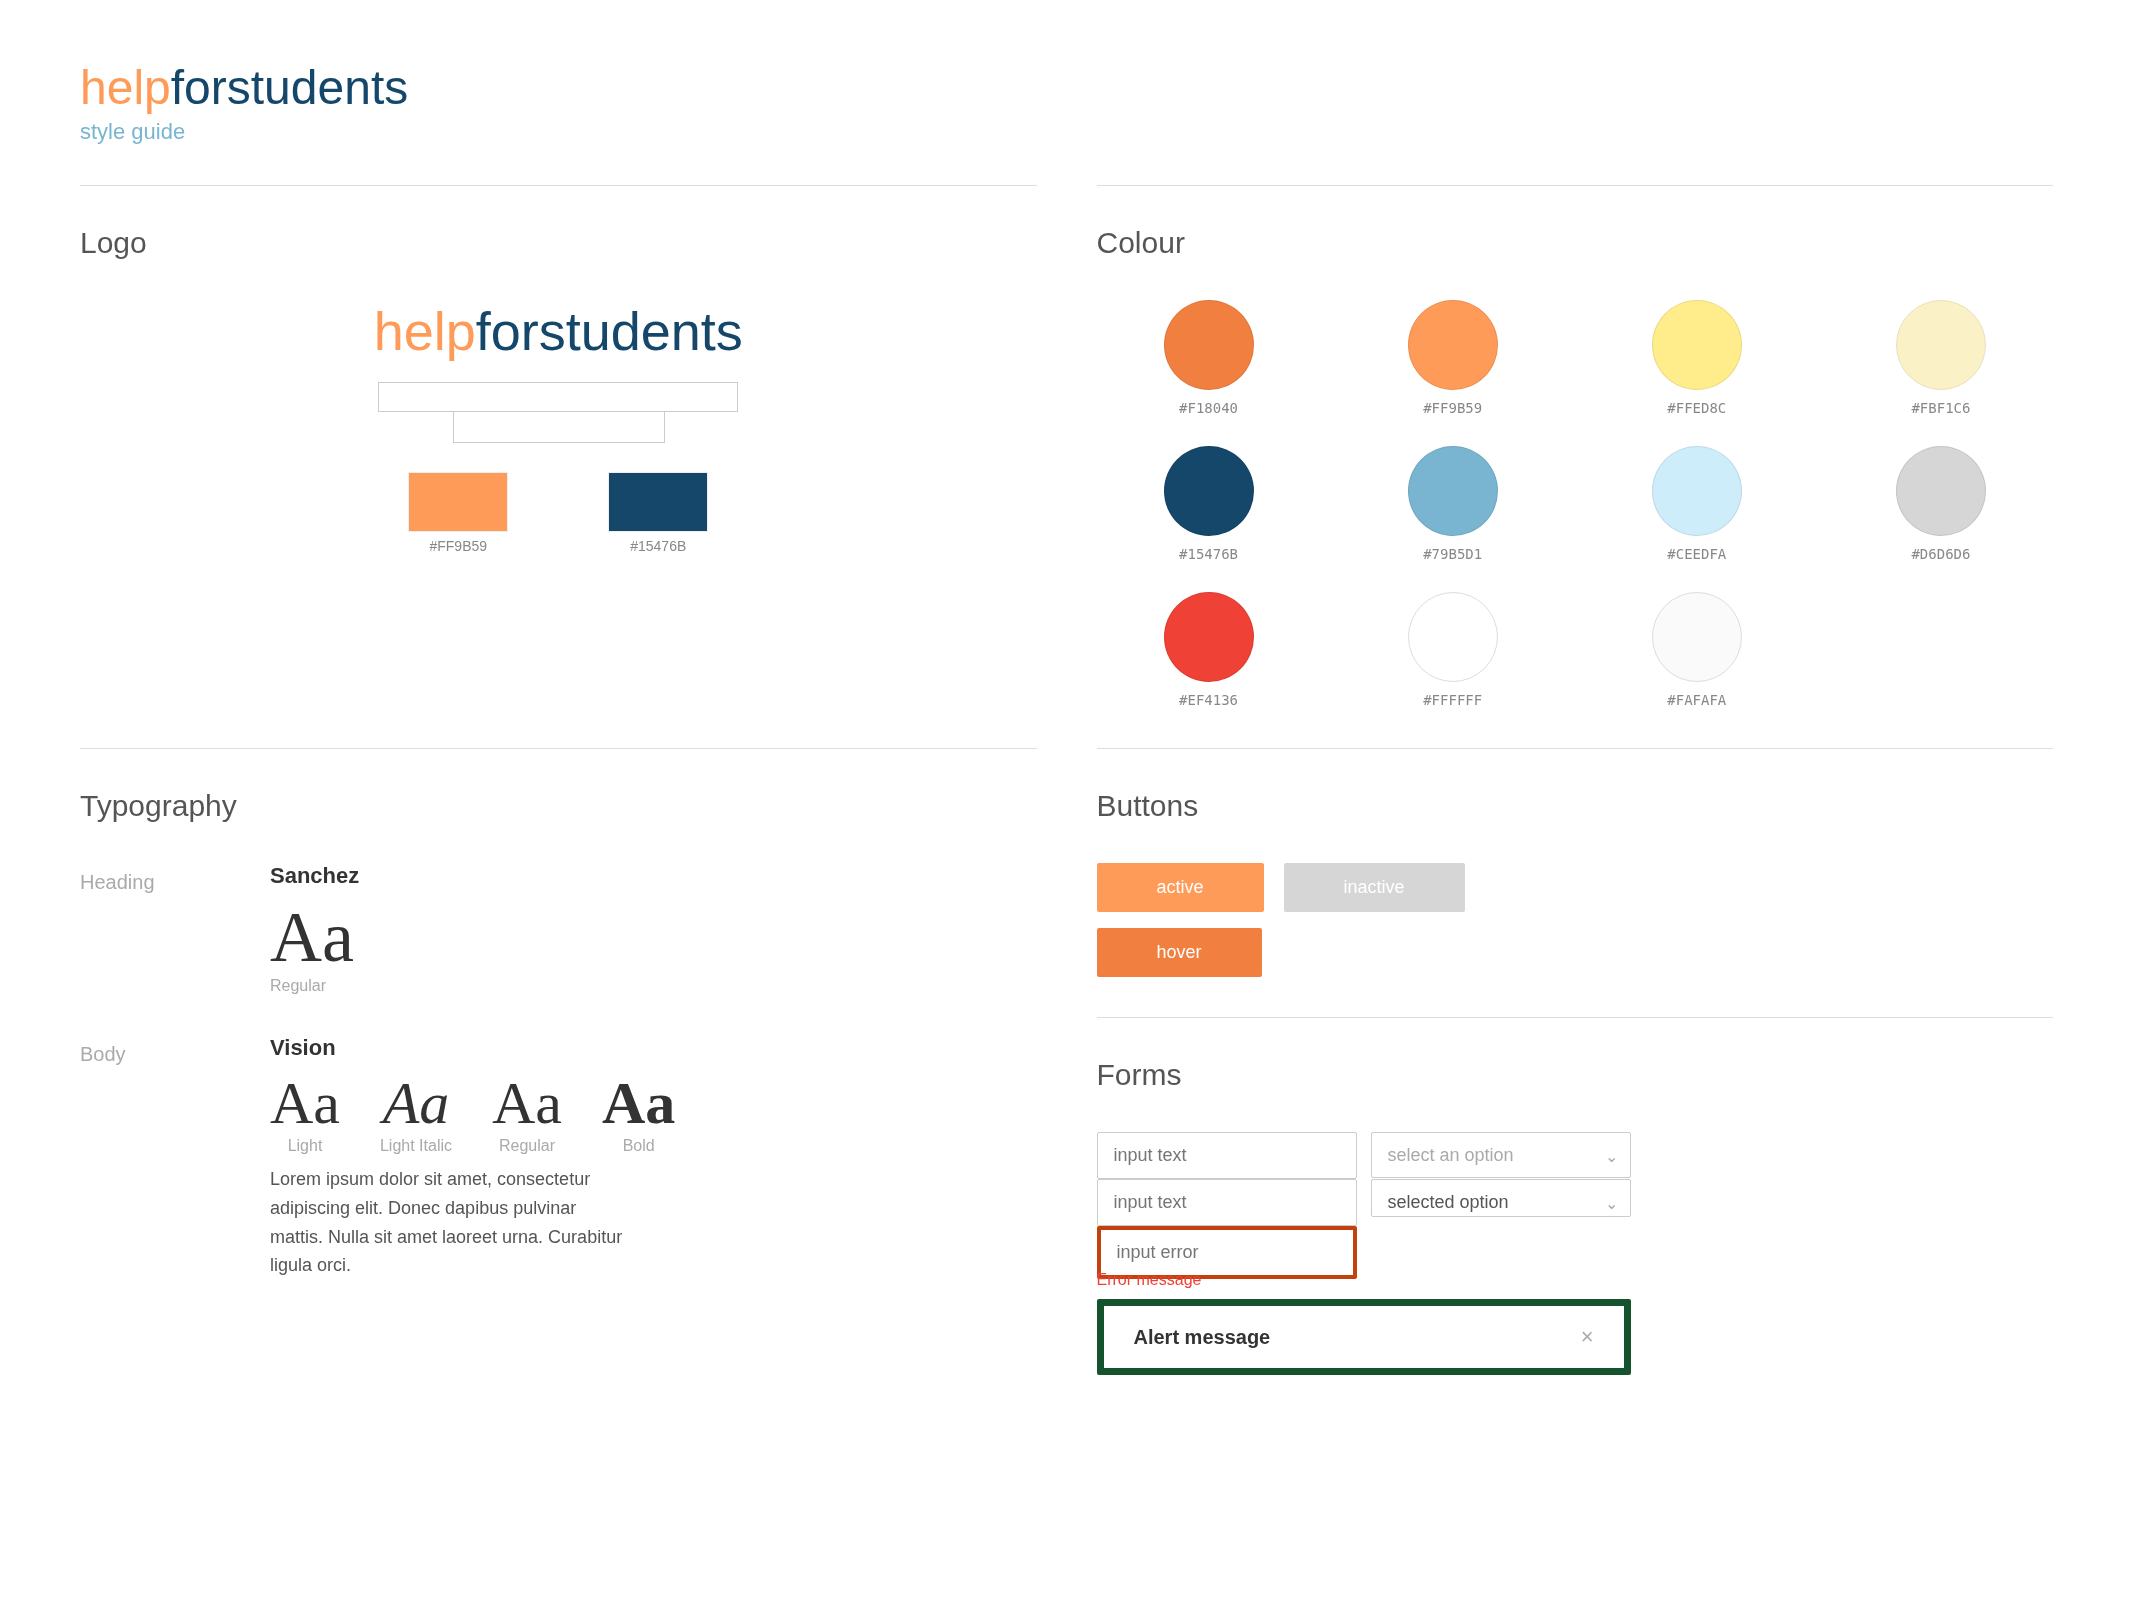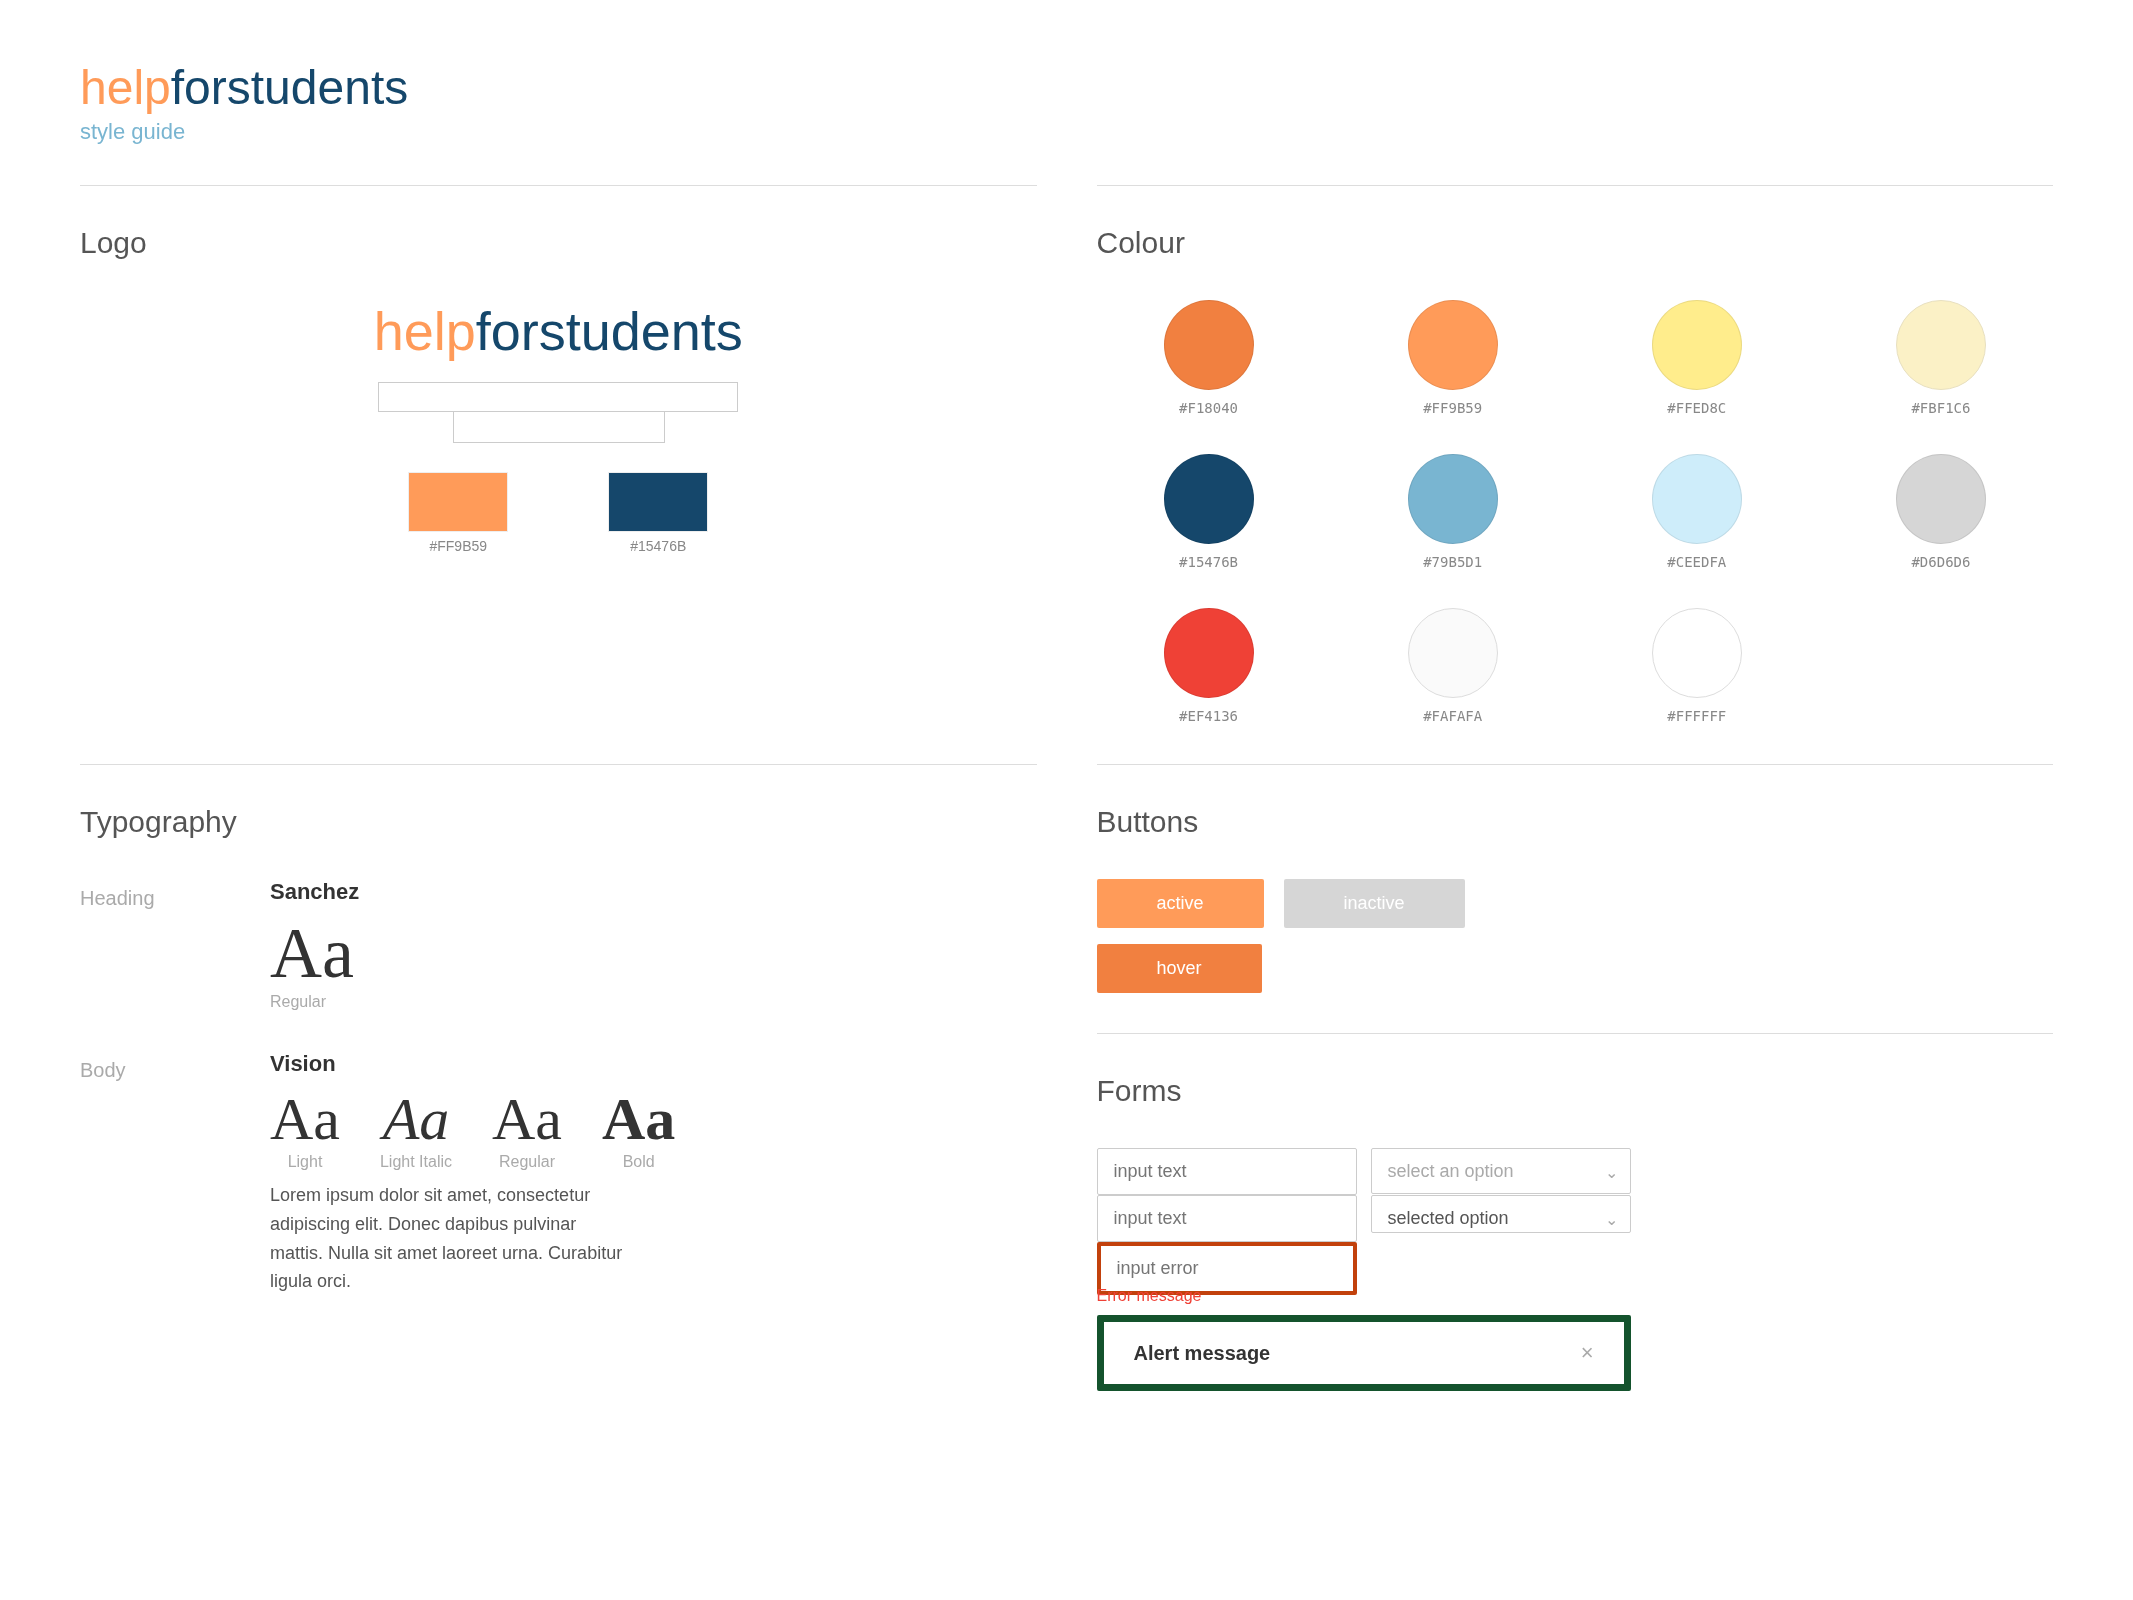--- a/index.html
+++ b/index.html
@@ -124,21 +124,21 @@
       font-size: 14px;
       color: #888;
       margin-top: 6px;
       font-family: sans-serif;
     }
 
     
     .colour-grid {
       display: grid;
       grid-template-columns: repeat(4, 1fr);
-      gap: 38px 20px;
+      gap: 30px 20px;
     }
     .colour-item {
       display: flex;
       flex-direction: column;
       align-items: center;
       gap: 10px;
     }
     .colour-circle {
       width: 90px;
       height: 90px;
@@ -438,26 +438,26 @@
         <div class="colour-item">
           <div class="colour-circle" style="background:#D6D6D6;"></div>
           <div class="colour-label">#D6D6D6</div>
         </div>
 
         <div class="colour-item">
           <div class="colour-circle" style="background:#EF4136;"></div>
           <div class="colour-label">#EF4136</div>
         </div>
         <div class="colour-item">
+          <div class="colour-circle" style="background:#FFFFFF;border:1px solid #ddd;"></div>
+          <div class="colour-label">#FFFFFF</div>
+        </div>
+        <div class="colour-item">
           <div class="colour-circle" style="background:#FAFAFA;border:1px solid #ddd;"></div>
           <div class="colour-label">#FAFAFA</div>
-        </div>
-        <div class="colour-item">
-          <div class="colour-circle" style="background:#FFFFFF;border:1px solid #ddd;"></div>
-          <div class="colour-label">#FFFFFF</div>
         </div>
         <div></div>
       </div>
     </div>
 
     <div class="section">
       <div class="section-title">Typography</div>
 
       <div class="typo-row">
         <div class="typo-label">Heading</div>

